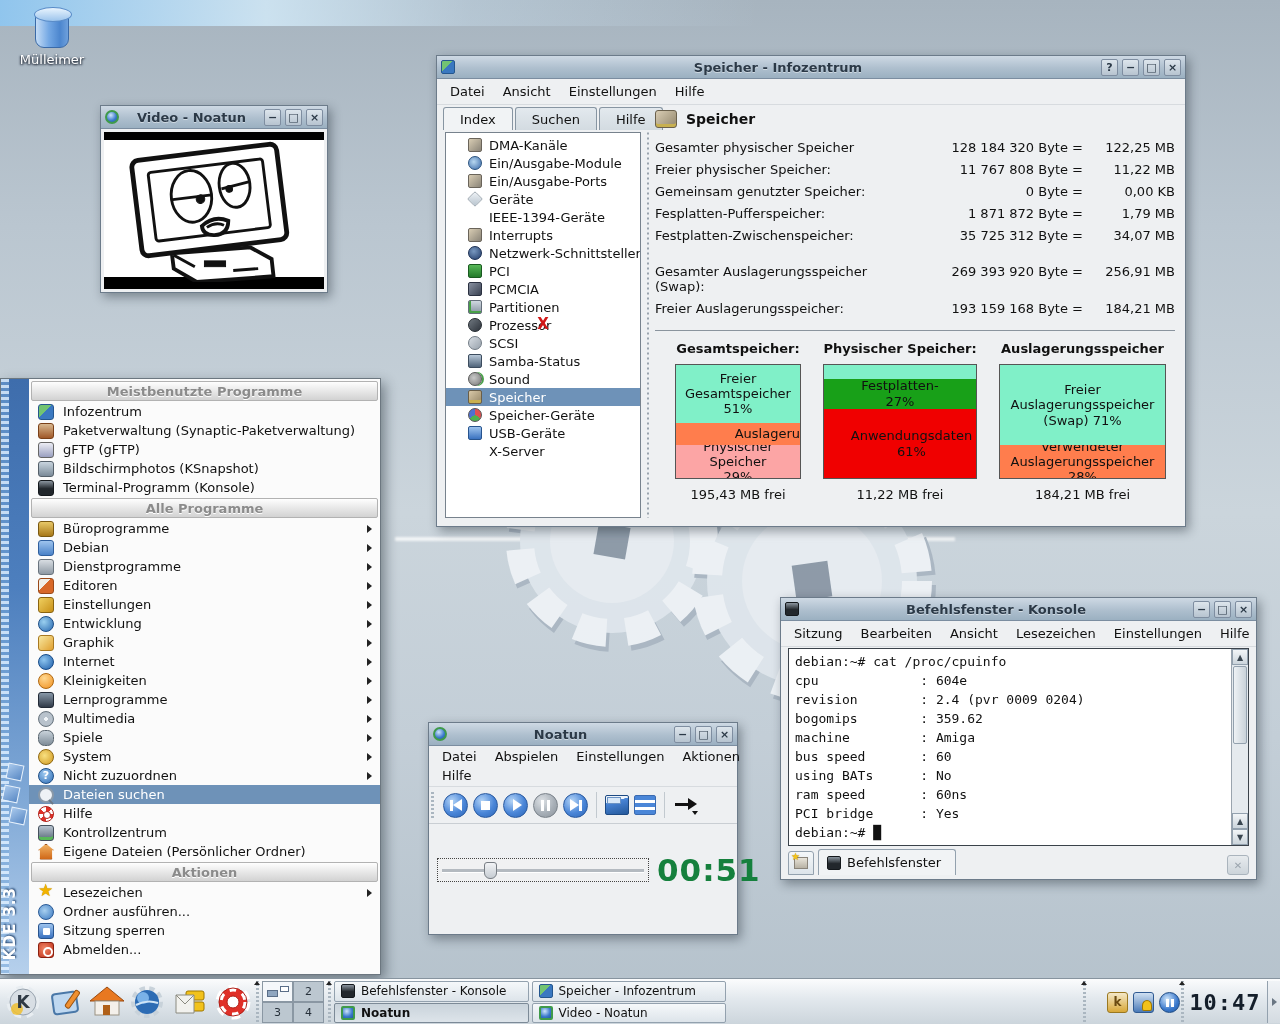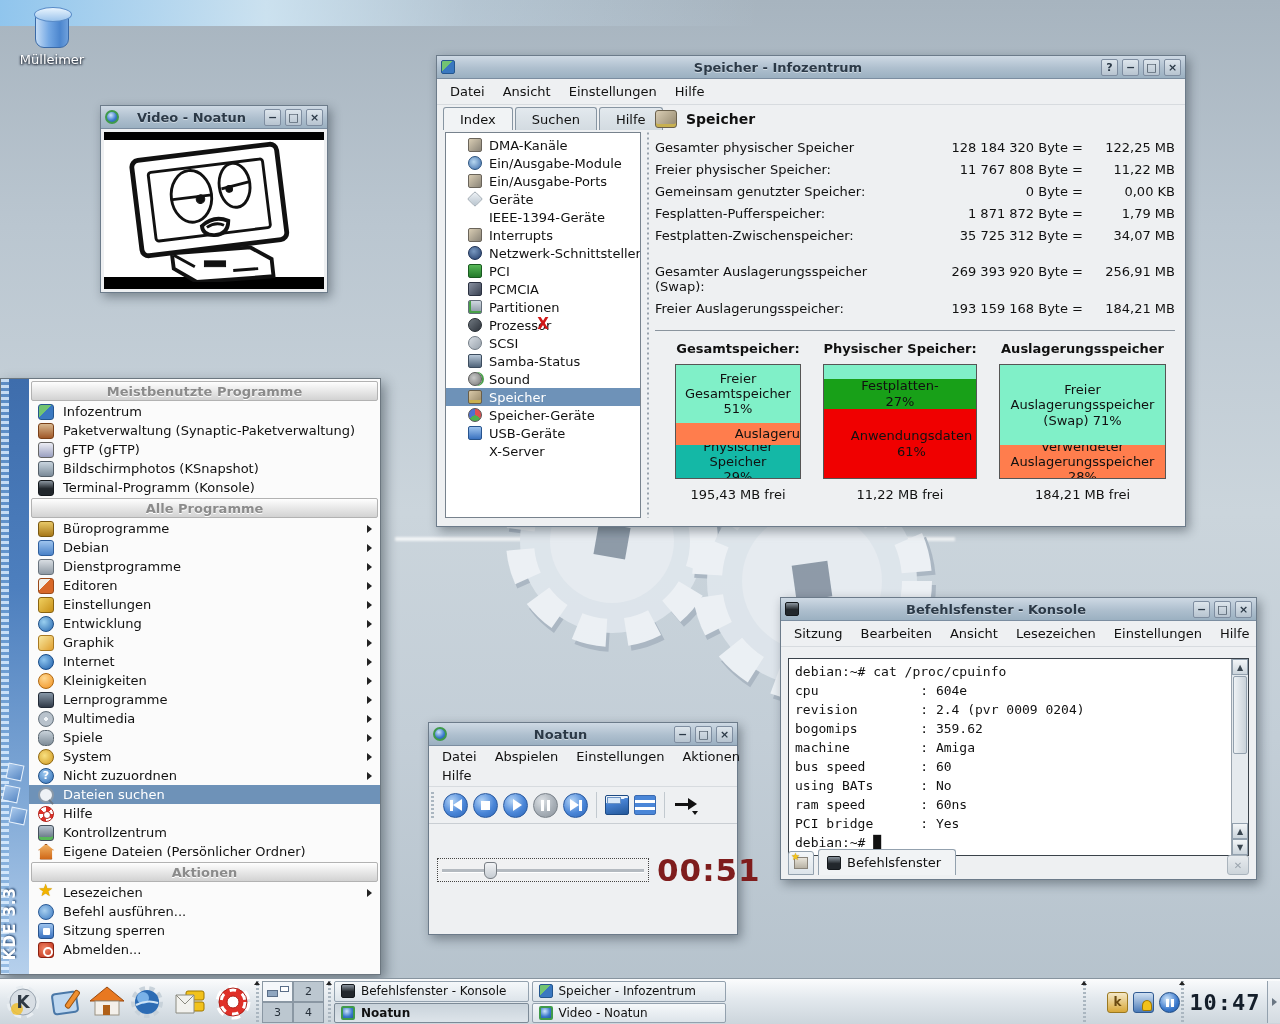--- a/index.html
+++ b/index.html
@@ -76,21 +76,21 @@
   .c1 { width:126px; } .c2 { width:154px; } .c3 { width:167px; }
   .seg { overflow:hidden; display:flex; align-items:center; justify-content:center; flex:0 0 auto; }
   .seg-label { white-space:pre-line; text-align:center; line-height:1.18; font-size:13px; color:#111; }
   .seg.align-right { justify-content:flex-end; }
   .seg.align-right .seg-label { text-align:right; }
   .chart-caption { text-align:center; margin-top:8px; }
 
   
   #win-konsole { left:780px; top:597px; width:477px; height:283px; }
   .term-frame { position:absolute; left:7px; right:7px; top:50px; height:198px; background:#fff; border:1px solid #3a424a;
-    box-shadow:inset 0 0 0 1px #fff; display:flex;margin-top:10px; }
+    box-shadow:inset 0 0 0 1px #fff; display:flex; }
   .term-text { flex:1; padding:3px 6px; font-family:"DejaVu Sans Mono", monospace; font-size:13px; line-height:19px; white-space:pre; overflow:hidden; }
   .term-scroll { width:17px; border-left:1px solid #9aa4ae; background:#e5eaee; display:flex; flex-direction:column; }
   .sc-btn { height:16px; background:linear-gradient(180deg,#f2f5f7,#ccd5dc); border:1px solid #93a1ae; font-size:8px;
     display:flex; align-items:center; justify-content:center; color:#3a4650; }
   .sc-thumb { height:78px; margin:1px; background:linear-gradient(90deg,#eef2f5,#c9d2d9); border:1px solid #93a1ae; border-radius:2px; }
   .sc-fill { flex:1; }
   .kon-tabbar { position:absolute; left:7px; right:7px; bottom:4px; height:27px; display:flex; align-items:flex-end; gap:4px; }
   .newtab-btn { width:26px; height:24px; border:1px solid #93a1ae; border-radius:3px 3px 0 0; background:linear-gradient(180deg,#f4f7f9,#dde4ea);
     display:flex; align-items:center; justify-content:center; }
   .i-newtab { width:14px; height:12px; background:linear-gradient(180deg,#e8e4da,#b8b2a4); border:1px solid #8a847a; position:relative; }
@@ -120,21 +120,21 @@
   .i-playlist { width:22px; height:20px; background:repeating-linear-gradient(180deg,#4a86d8 0 4px,#fff 4px 7px); border:1px solid #3a6ab0; border-radius:2px; }
   .i-arrowfwd { position:relative; width:26px; height:20px; }
   .i-arrowfwd .shaft { position:absolute; left:2px; top:8px; width:14px; height:3px; background:#111; }
   .i-arrowfwd .head { position:absolute; left:15px; top:3px; width:0; height:0; border-left:9px solid #111; border-top:6px solid transparent; border-bottom:6px solid transparent; }
   .i-arrowfwd .drop { position:absolute; right:1px; bottom:0; width:0; height:0; border-top:4px solid #111; border-left:3px solid transparent; border-right:3px solid transparent; }
   .nslider-row { display:flex; align-items:center; margin-top:28px; padding:0 8px; gap:8px; }
   .ntrack { width:212px; height:24px; border:1px dotted #444; position:relative; background:#f0f1f2; flex:0 0 auto; }
   .ntrack .groove { position:absolute; left:4px; right:4px; top:10px; height:3px; background:#b4bac0; box-shadow:0 1px 0 #fff; }
   .nhandle { position:absolute; left:22%; top:3px; width:13px; height:17px; border:1px solid #787e84;
     background:linear-gradient(180deg,#f2f4f6,#c6ccd2); border-radius:3px 3px 6px 6px; }
-  .ntime { font-size:31px; font-weight:bold; color:#7f1d1d; margin-left:auto; letter-spacing:1px; }
+  .ntime { font-size:31px; font-weight:bold; color:#15803d; margin-left:auto; letter-spacing:1px; }
   .nbottom { position:absolute; left:10px; right:8px; bottom:9px; display:flex; align-items:center; }
   .ntotal { margin-left:auto; border:1px solid #8a949e; background:#f6f7f8; padding:1px 5px; font-weight:bold; box-shadow:inset 1px 1px 2px rgba(0,0,0,.2); }
 
   
   #kmenu { position:absolute; left:0; top:378px; width:381px; height:597px; background:#fbfbfb; border:1px solid #6c7780;
     box-shadow:4px 5px 12px rgba(20,30,40,.45); z-index:6; }
   .brand { position:absolute; left:0; top:0; bottom:0; width:28px;
     background:linear-gradient(180deg,#3e6dac 0%,#4d7fbe 35%,#7fa8d6 70%,#b6d0ec 100%); overflow:hidden; }
   .brand::before { content:""; position:absolute; left:0; top:0; bottom:0; width:8px;
     background:repeating-linear-gradient(180deg,rgba(220,238,255,.85) 0 3px,rgba(120,170,220,.5) 3px 6px); }
@@ -438,21 +438,21 @@
           <div class="chart-title">Gesamtspeicher:</div>
           <div class="chart-box">
               <div class="seg" style="height: 51%; background: rgb(128, 240, 200);">
                 <div class="seg-label">Freier
 Gesamtspeicher
 51%</div>
               </div>
               <div class="seg align-right" style="height: 20%; background: rgb(255, 125, 77);">
                 <div class="seg-label">Auslageru</div>
               </div>
-              <div class="seg" style="height: 29%; background: #14b8a6;">
+              <div class="seg" style="height: 29%; background: #fca5a5;">
                 <div class="seg-label">Physischer Speicher
 29%</div>
               </div>
             </div>
           <div class="chart-caption">195,43 MB frei</div>
         </div>
         <div class="chart-col c2">
           <div class="chart-title">Physischer Speicher:</div>
           <div class="chart-box">
               <div class="seg" style="height: 12%; background: rgb(128, 240, 200);">
@@ -719,21 +719,21 @@
         </div>
       <div class="kheader">Aktionen</div>
       <div id="kmenu-actions">
           <div class="krow">
             <div class="mi i-bookmarks"></div>
             <span class="klabel">Lesezeichen</span>
             <div class="karrow"></div>
           </div>
           <div class="krow">
             <div class="mi i-run"></div>
-            <span class="klabel">Befehl ausführen...</span>
+            <span class="klabel">Ordner ausführen...</span>
           </div>
           <div class="krow">
             <div class="mi i-lock"></div>
             <span class="klabel">Sitzung sperren</span>
           </div>
           <div class="krow">
             <div class="mi i-logout"></div>
             <span class="klabel">Abmelden...</span>
           </div>
         </div>

